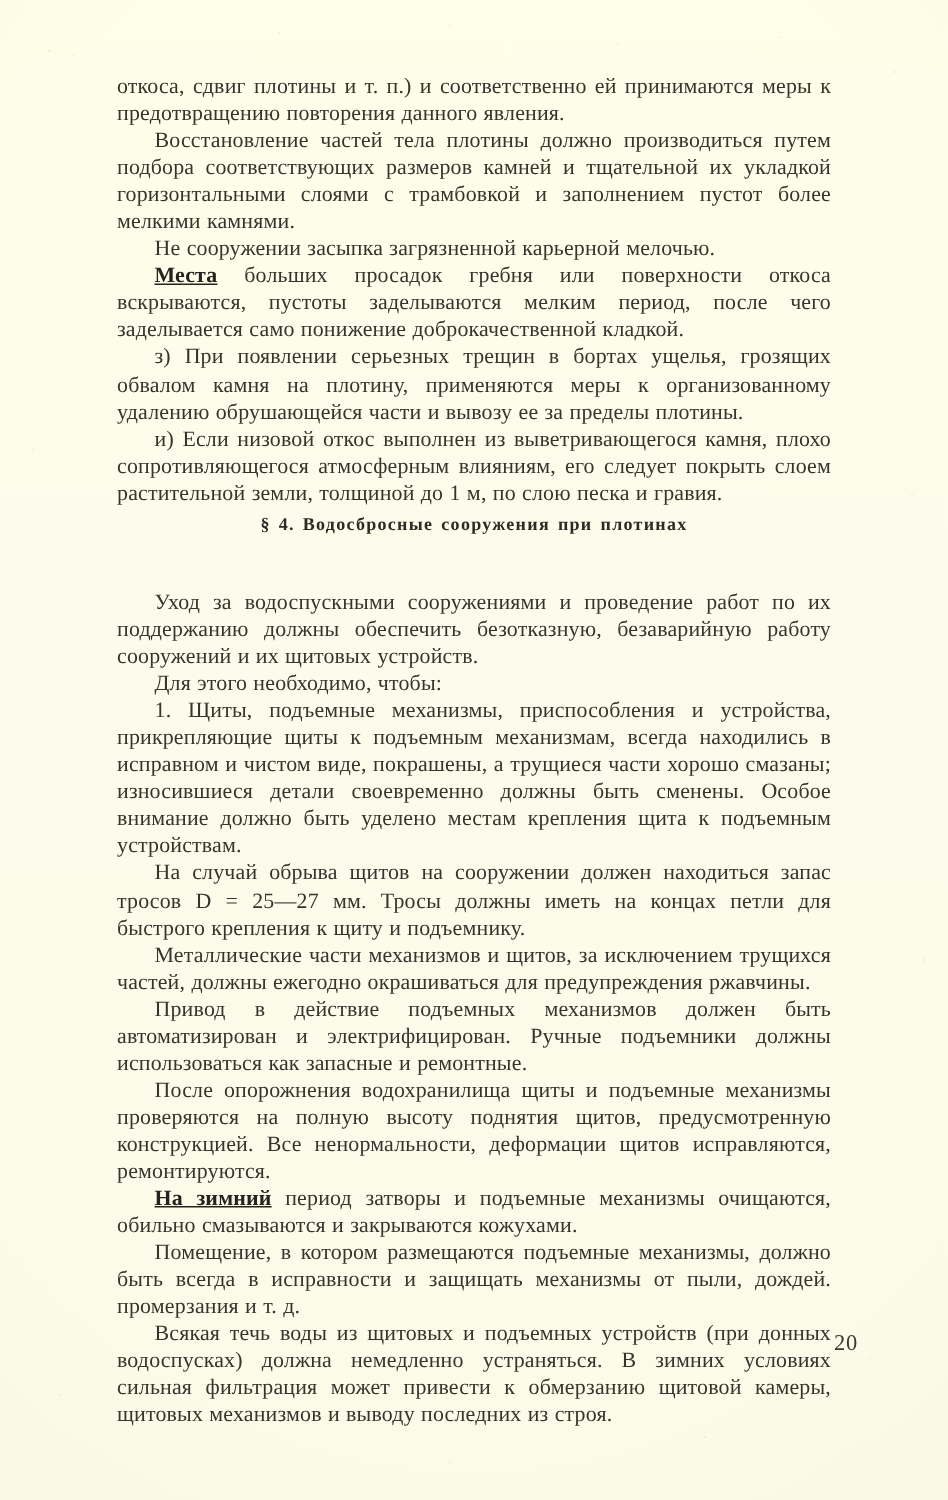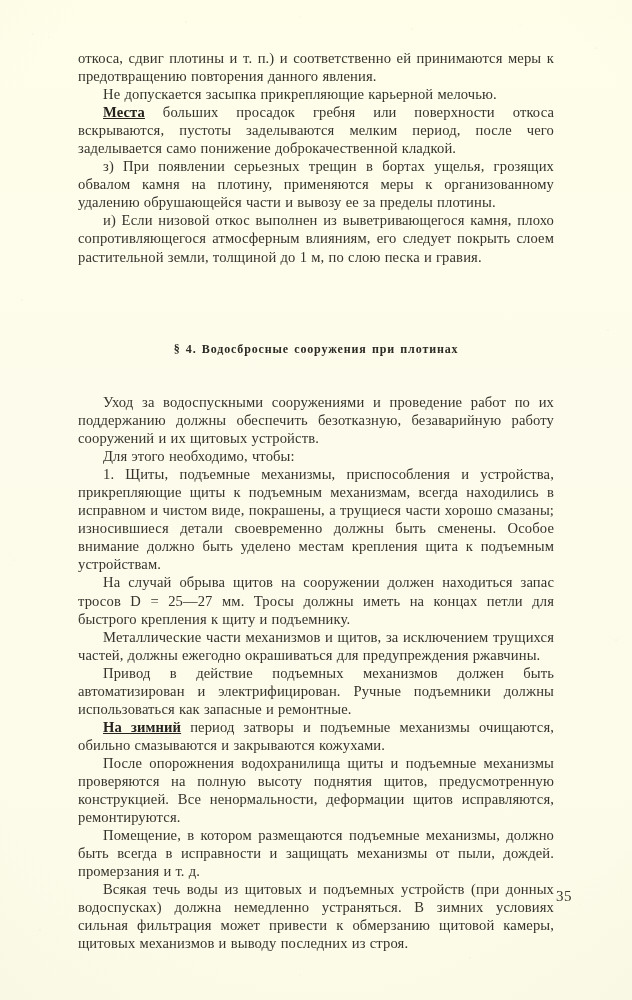--- a/index.html
+++ b/index.html
@@ -124,38 +124,39 @@
     <circle cx="470" cy="958" r="0.7"></circle>
     <circle cx="580" cy="905" r="0.6"></circle>
     <circle cx="560" cy="898" r="0.5"></circle>
   </g>
 </svg>
 
 <div class="page">
 
   <div class="textblock" style="top:49px;">
     <p class="para noindent">откоса, сдвиг плотины и т. п.) и соответственно ей принимаются меры к предотвращению повторения данного явления.</p>
-    <p class="para">Не допускается засыпка прикрепляющие карьерной мелочью.</p>
+    <p class="para">Восстановление частей тела плотины должно производиться путем подбора соответствующих размеров камней и тщательной их укладкой горизонтальными слоями с трамбовкой и заполнением пустот более мелкими камнями.</p>
+    <p class="para">Не сооружении засыпка загрязненной карьерной мелочью.</p>
     <p class="para"><span class="bolded">Места</span> <span>больших просадок гребня или поверхности откоса вскрываются, пустоты заделываются мелким период, после чего заделывается само понижение доброкачественной кладкой.</span></p>
     <p class="para">з) При появлении серьезных трещин в бортах ущелья, грозящих обвалом камня на плотину, применяются меры к организованному удалению обрушающейся части и вывозу ее за пределы плотины.</p>
     <p class="para">и) Если низовой откос выполнен из выветривающегося камня, плохо сопротивляющегося атмосферным влияниям, его следует покрыть слоем растительной земли, толщиной до 1 м, по слою песка и гравия.</p>
   </div>
 
   <div class="heading-wrap">
     <h2 class="section-heading">§ 4. Водосбросные сооружения при плотинах</h2>
   </div>
 
   <div class="textblock" style="top:377px;margin-top:16px;">
     <p class="para">Уход за водоспускными сооружениями и проведение работ по их поддержанию должны обеспечить безотказную, безаварийную работу сооружений и их щитовых устройств.</p>
     <p class="para">Для этого необходимо, чтобы:</p>
     <p class="para">1. Щиты, подъемные механизмы, приспособления и устройства, прикрепляющие щиты к подъемным механизмам, всегда находились в исправном и чистом виде, покрашены, а трущиеся части хорошо смазаны; износившиеся детали своевременно должны быть сменены. Особое внимание должно быть уделено местам крепления щита к подъемным устройствам.</p>
     <p class="para">На случай обрыва щитов на сооружении должен находиться запас тросов  D = 25—27 мм. Тросы должны иметь на концах петли для быстрого крепления к щиту и подъемнику.</p>
     <p class="para">Металлические части механизмов и щитов, за исключением трущихся частей, должны ежегодно окрашиваться для предупреждения ржавчины.</p>
     <p class="para">Привод в действие подъемных механизмов должен быть автоматизирован и электрифицирован. Ручные подъемники должны использоваться как запасные и ремонтные.</p>
+    <p class="para">После опорожнения водохранилища щиты и подъемные механизмы проверяются на полную высоту поднятия щитов, предусмотренную конструкцией. Все ненормальности, деформации щитов исправляются, ремонтируются.</p>
     <p class="para"><span class="bolded">На зимний</span> <span>период затворы и подъемные механизмы очищаются, обильно смазываются и закрываются кожухами.</span></p>
-    <p class="para">После опорожнения водохранилища щиты и подъемные механизмы проверяются на полную высоту поднятия щитов, предусмотренную конструкцией. Все ненормальности, деформации щитов исправляются, ремонтируются.</p>
     <p class="para">Помещение, в котором размещаются подъемные механизмы, должно быть всегда в исправности и защищать механизмы от пыли, дождей. промерзания и т. д.</p>
     <p class="para">Всякая течь воды из щитовых и подъемных устройств (при донных водоспусках) должна немедленно устраняться. В зимних условиях сильная фильтрация может привести к обмерзанию щитовой камеры, щитовых механизмов и выводу последних из строя.</p>
   </div>
 
-  <div class="folio">35</div>
+  <div class="folio">20</div>
 
 </div>
 
 </body></html>

